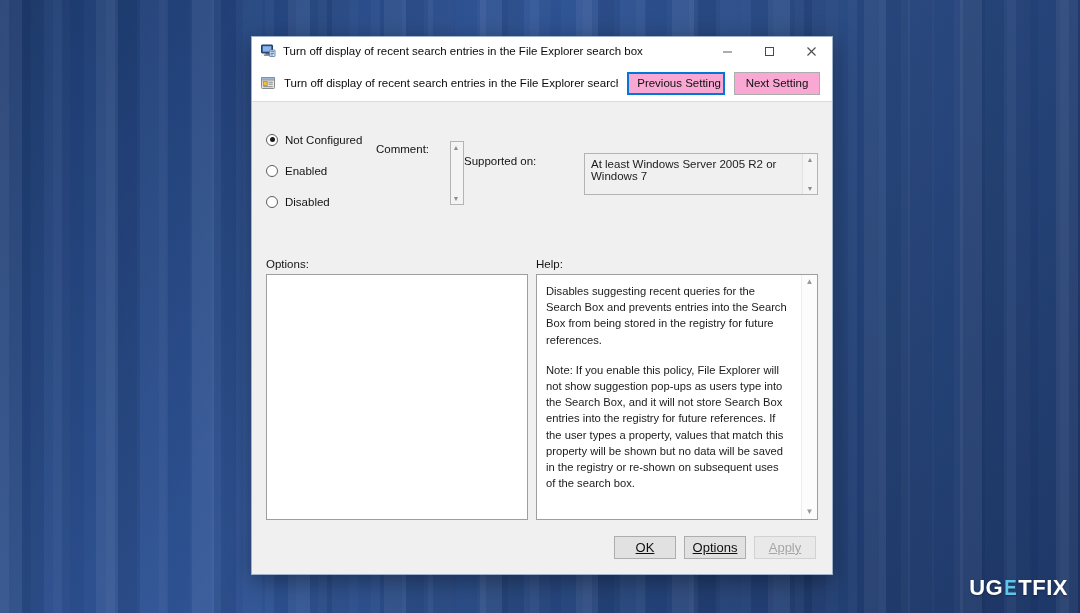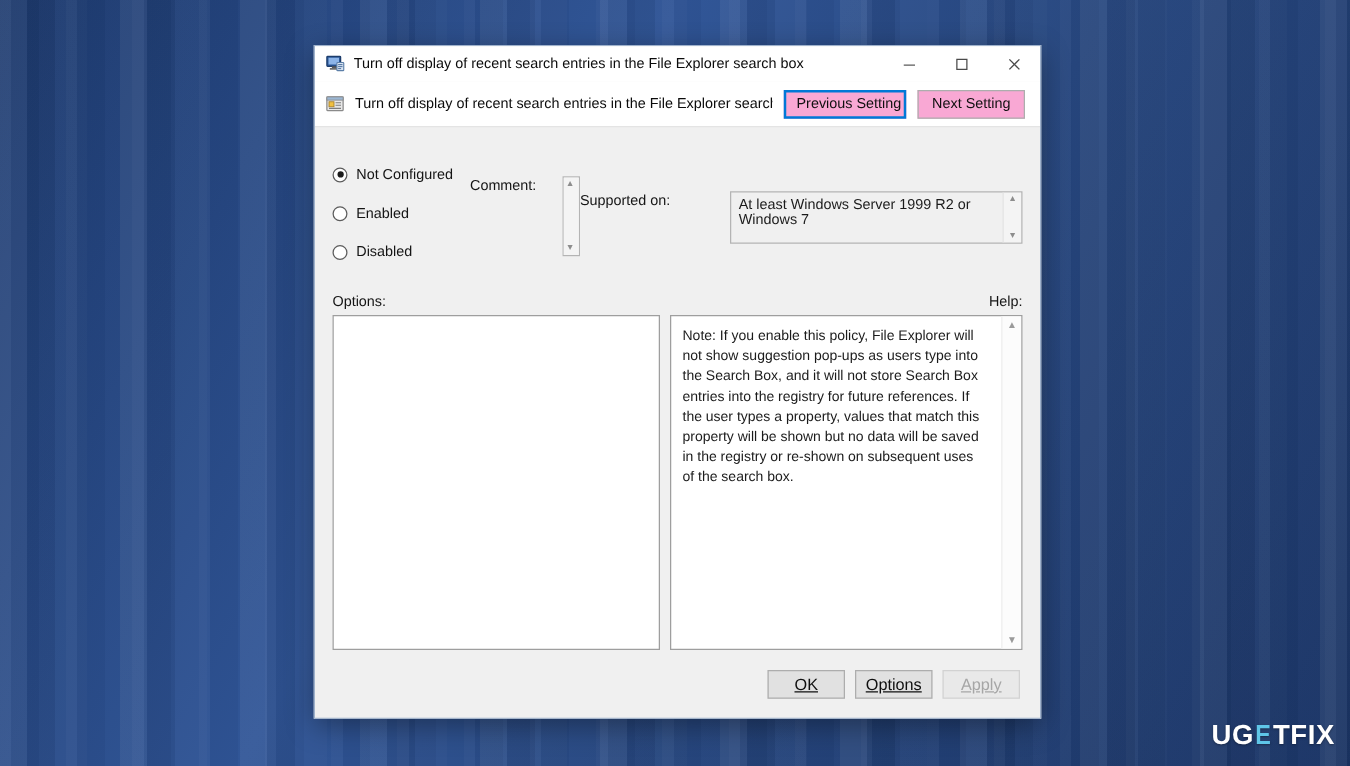--- a/index.html
+++ b/index.html
@@ -277,23 +277,22 @@
   }
   .mini-arrow {
     font-size: 7px;
     color: #8d8d8d;
     line-height: 1;
   }
 
   
   .panel-labels {
     display: flex;
-    margin-top: 2px;
+    margin-top: 24px;
     margin-bottom: 4px;
-    justify-content: space-between;
   }
   .panel-label {
     font-size: 11.5px;
     color: #141414;
   }
   .panel-label.options-lbl { width: 270px; flex: 0 0 auto; }
 
   
   .panels-row {
     flex: 1 1 auto;
@@ -461,40 +460,41 @@
           <div class="textbox comment" placeholder="">
             <div class="mini-scroll">
               <span class="mini-arrow">▲</span>
               <span class="mini-arrow">▼</span>
             </div>
           </div>
         </div>
         <div class="field-row supported-row">
           <span class="field-label">Supported on:</span>
           <div class="textbox supported">
-            <span>At least Windows Server 1999 R2 or Windows 7</span>
+            <span>At least Windows Server 2005 R2 or Windows 7</span>
             <div class="mini-scroll">
               <span class="mini-arrow">▲</span>
               <span class="mini-arrow">▼</span>
             </div>
           </div>
         </div>
       </div>
     </div>
 
     <div class="panel-labels">
       <span class="panel-label options-lbl">Options:</span>
       <span class="panel-label">Help:</span>
     </div>
 
     <div class="panels-row">
       <div class="options-panel"></div>
       <div class="panel-gap"></div>
       <div class="help-panel">
         <div class="help-text">
+          <p class="help-para">Disables suggesting recent queries for the Search Box and prevents entries into the Search Box from being stored in the registry for future references.</p>
           <p class="help-para">Note: If you enable this policy, File Explorer will not show suggestion pop-ups as users type into the Search Box, and it will not store Search Box entries into the registry for future references.  If the user types a property, values that match this property will be shown but no data will be saved in the registry or re-shown on subsequent uses of the search box.</p>
         </div>
         <div class="help-scroll">
           <span class="help-arrow">▲</span>
           <span class="help-arrow">▼</span>
         </div>
       </div>
     </div>
   </div>
 

